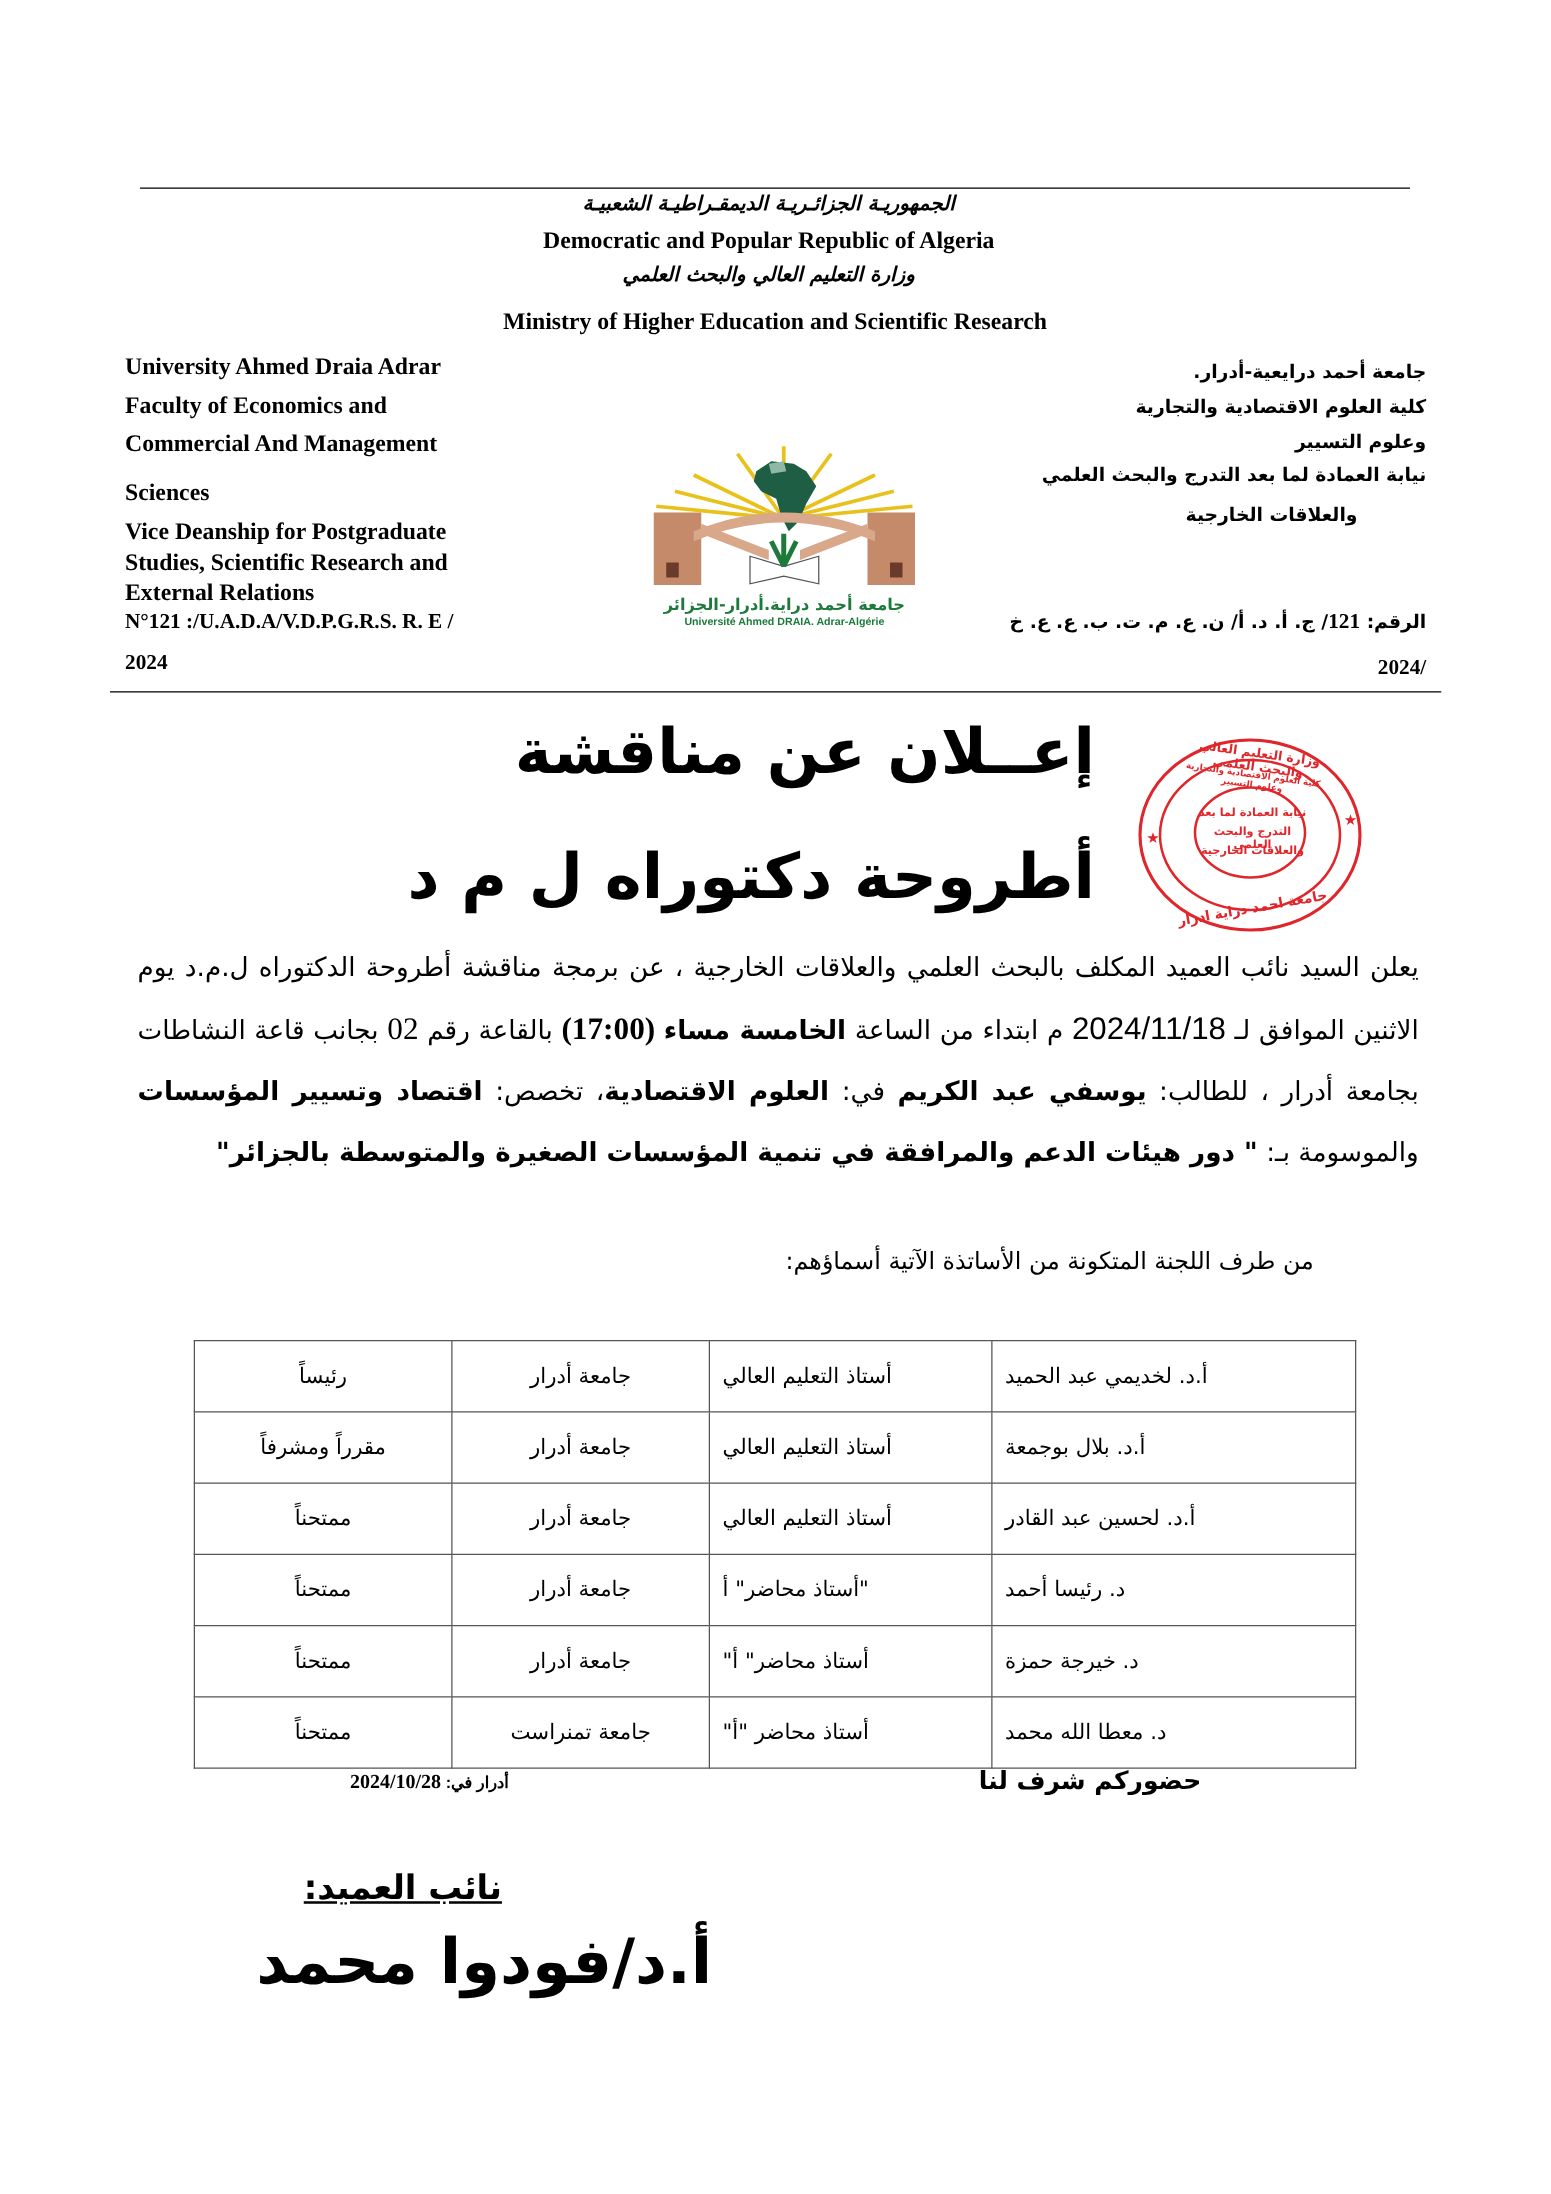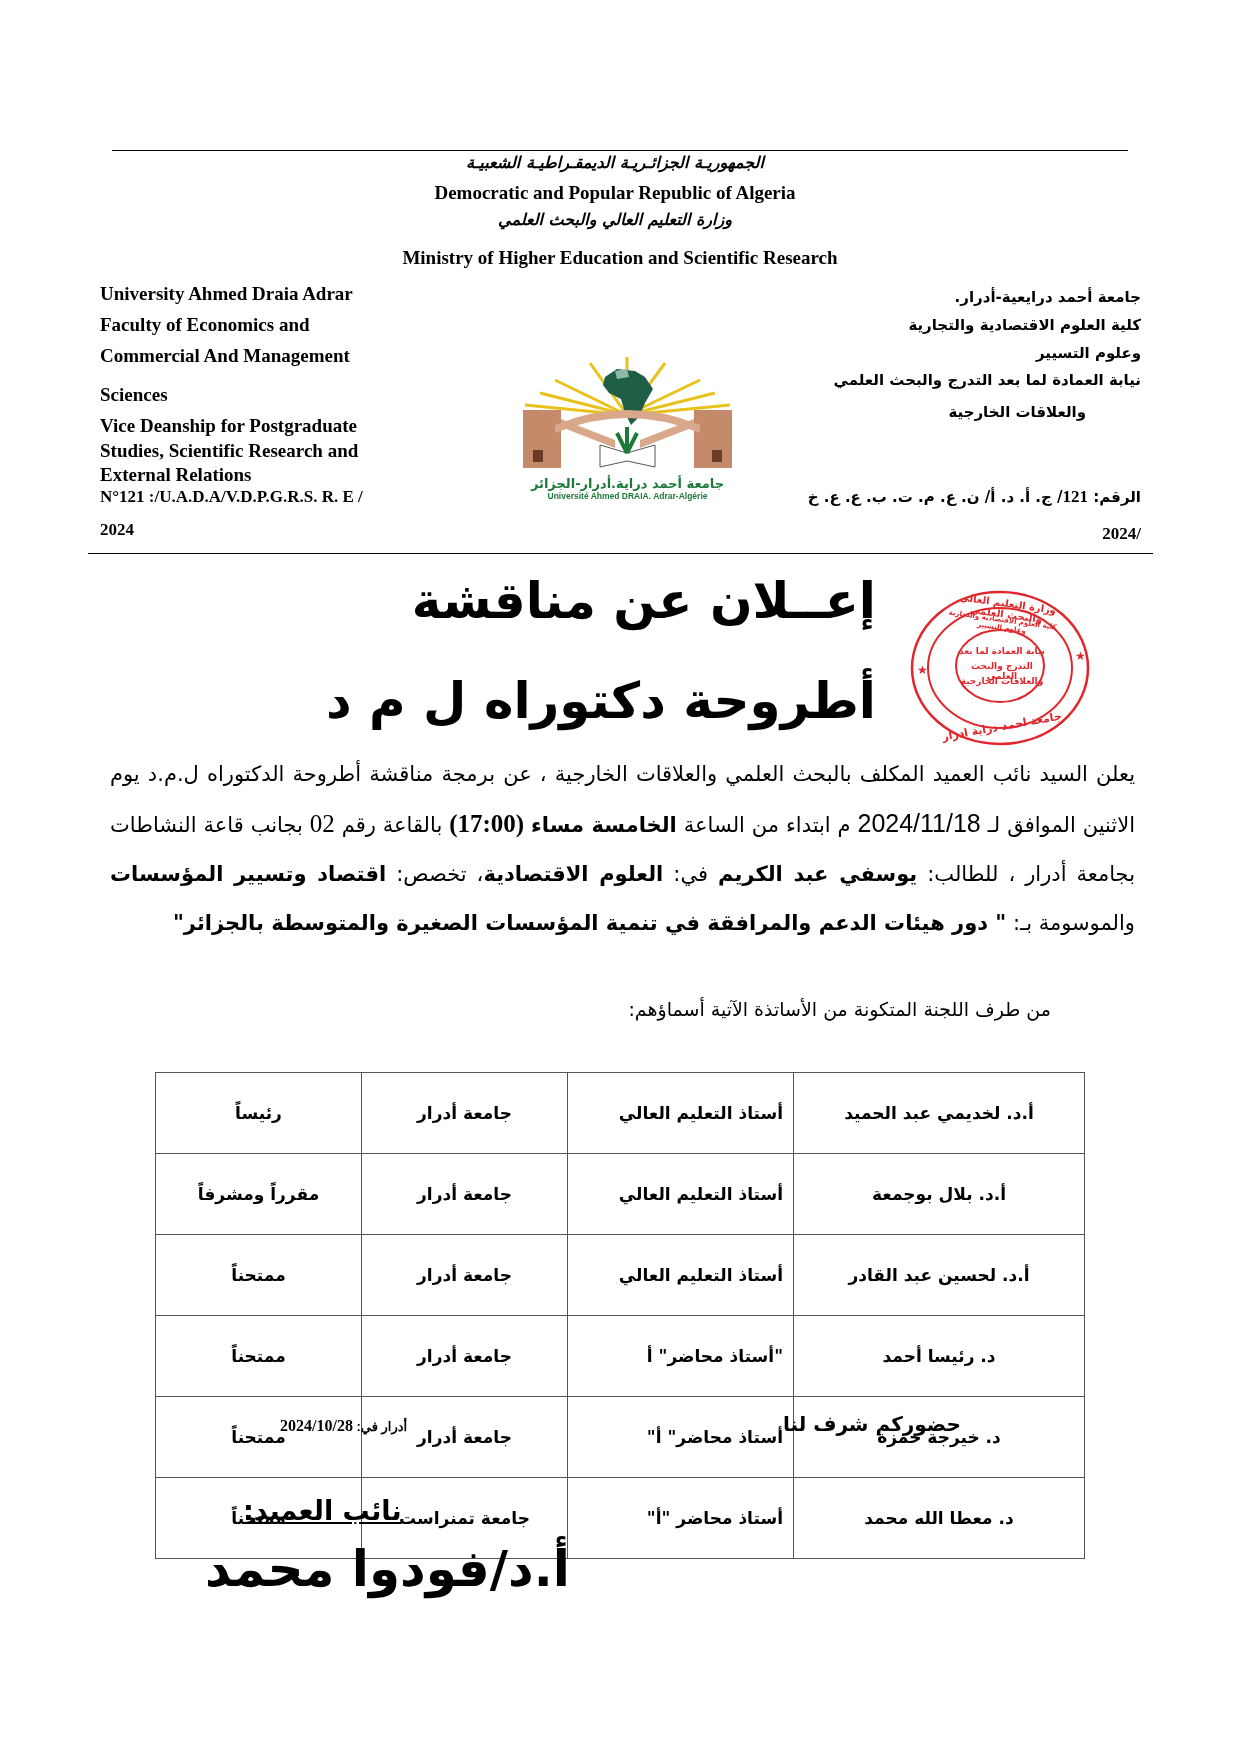--- a/index.html
+++ b/index.html
@@ -28,23 +28,23 @@
     .title2 { right: 365px; top: 672px; font-size: 50px; font-weight: 900; }
 
     .stamp { left: 907px; top: 588px; width: 186px; height: 160px; }
 
     .body-text { left: 110px; top: 750px; width: 1025px; font-size: 21px; line-height: 49px; text-align: justify; direction: rtl; }
     .body-text b { font-weight: bold; }
     .body-text .big { font-size: 25px; margin-top: 45px; }
     .committee-intro { right: 190px; top: 998px; font-size: 19px; }
 
     table.committee { position: absolute; left: 155px; top: 1072px; width: 930px; border-collapse: collapse; direction: rtl; }
-    table.committee td { border: 1.5px solid #555; height: 48px; font-size: 17px; font-weight: bold; padding: 16px 10px; }
-    table.committee td.c-name { width: 270px; text-align: center; }
-    table.committee td.c-grade { width: 205px; text-align: right; }
+    table.committee td { border: 1.5px solid #555; height: 48px; font-size: 17px; font-weight: normal; padding: 4px 10px; }
+    table.committee td.c-name { width: 270px; text-align: left; }
+    table.committee td.c-grade { width: 205px; text-align: left; }
     table.committee td.c-univ { width: 185px; text-align: center; }
     table.committee td.c-role { text-align: center; }
 
     .honor { right: 280px; top: 1412px; font-size: 20px; font-weight: bold; }
     .date-line { left: 280px; top: 1417px; font-size: 15px; font-weight: bold; direction: rtl; }
     .date-line .place { font-size: 13px; }
     .signer-title { left: 243px; top: 1475px; font-size: 27px; font-weight: bold; text-decoration: underline; margin-top: 20px; }
     .signer-name { left: 205px; top: 1540px; font-size: 50px; font-weight: 900; }
   </style>
 </head>

